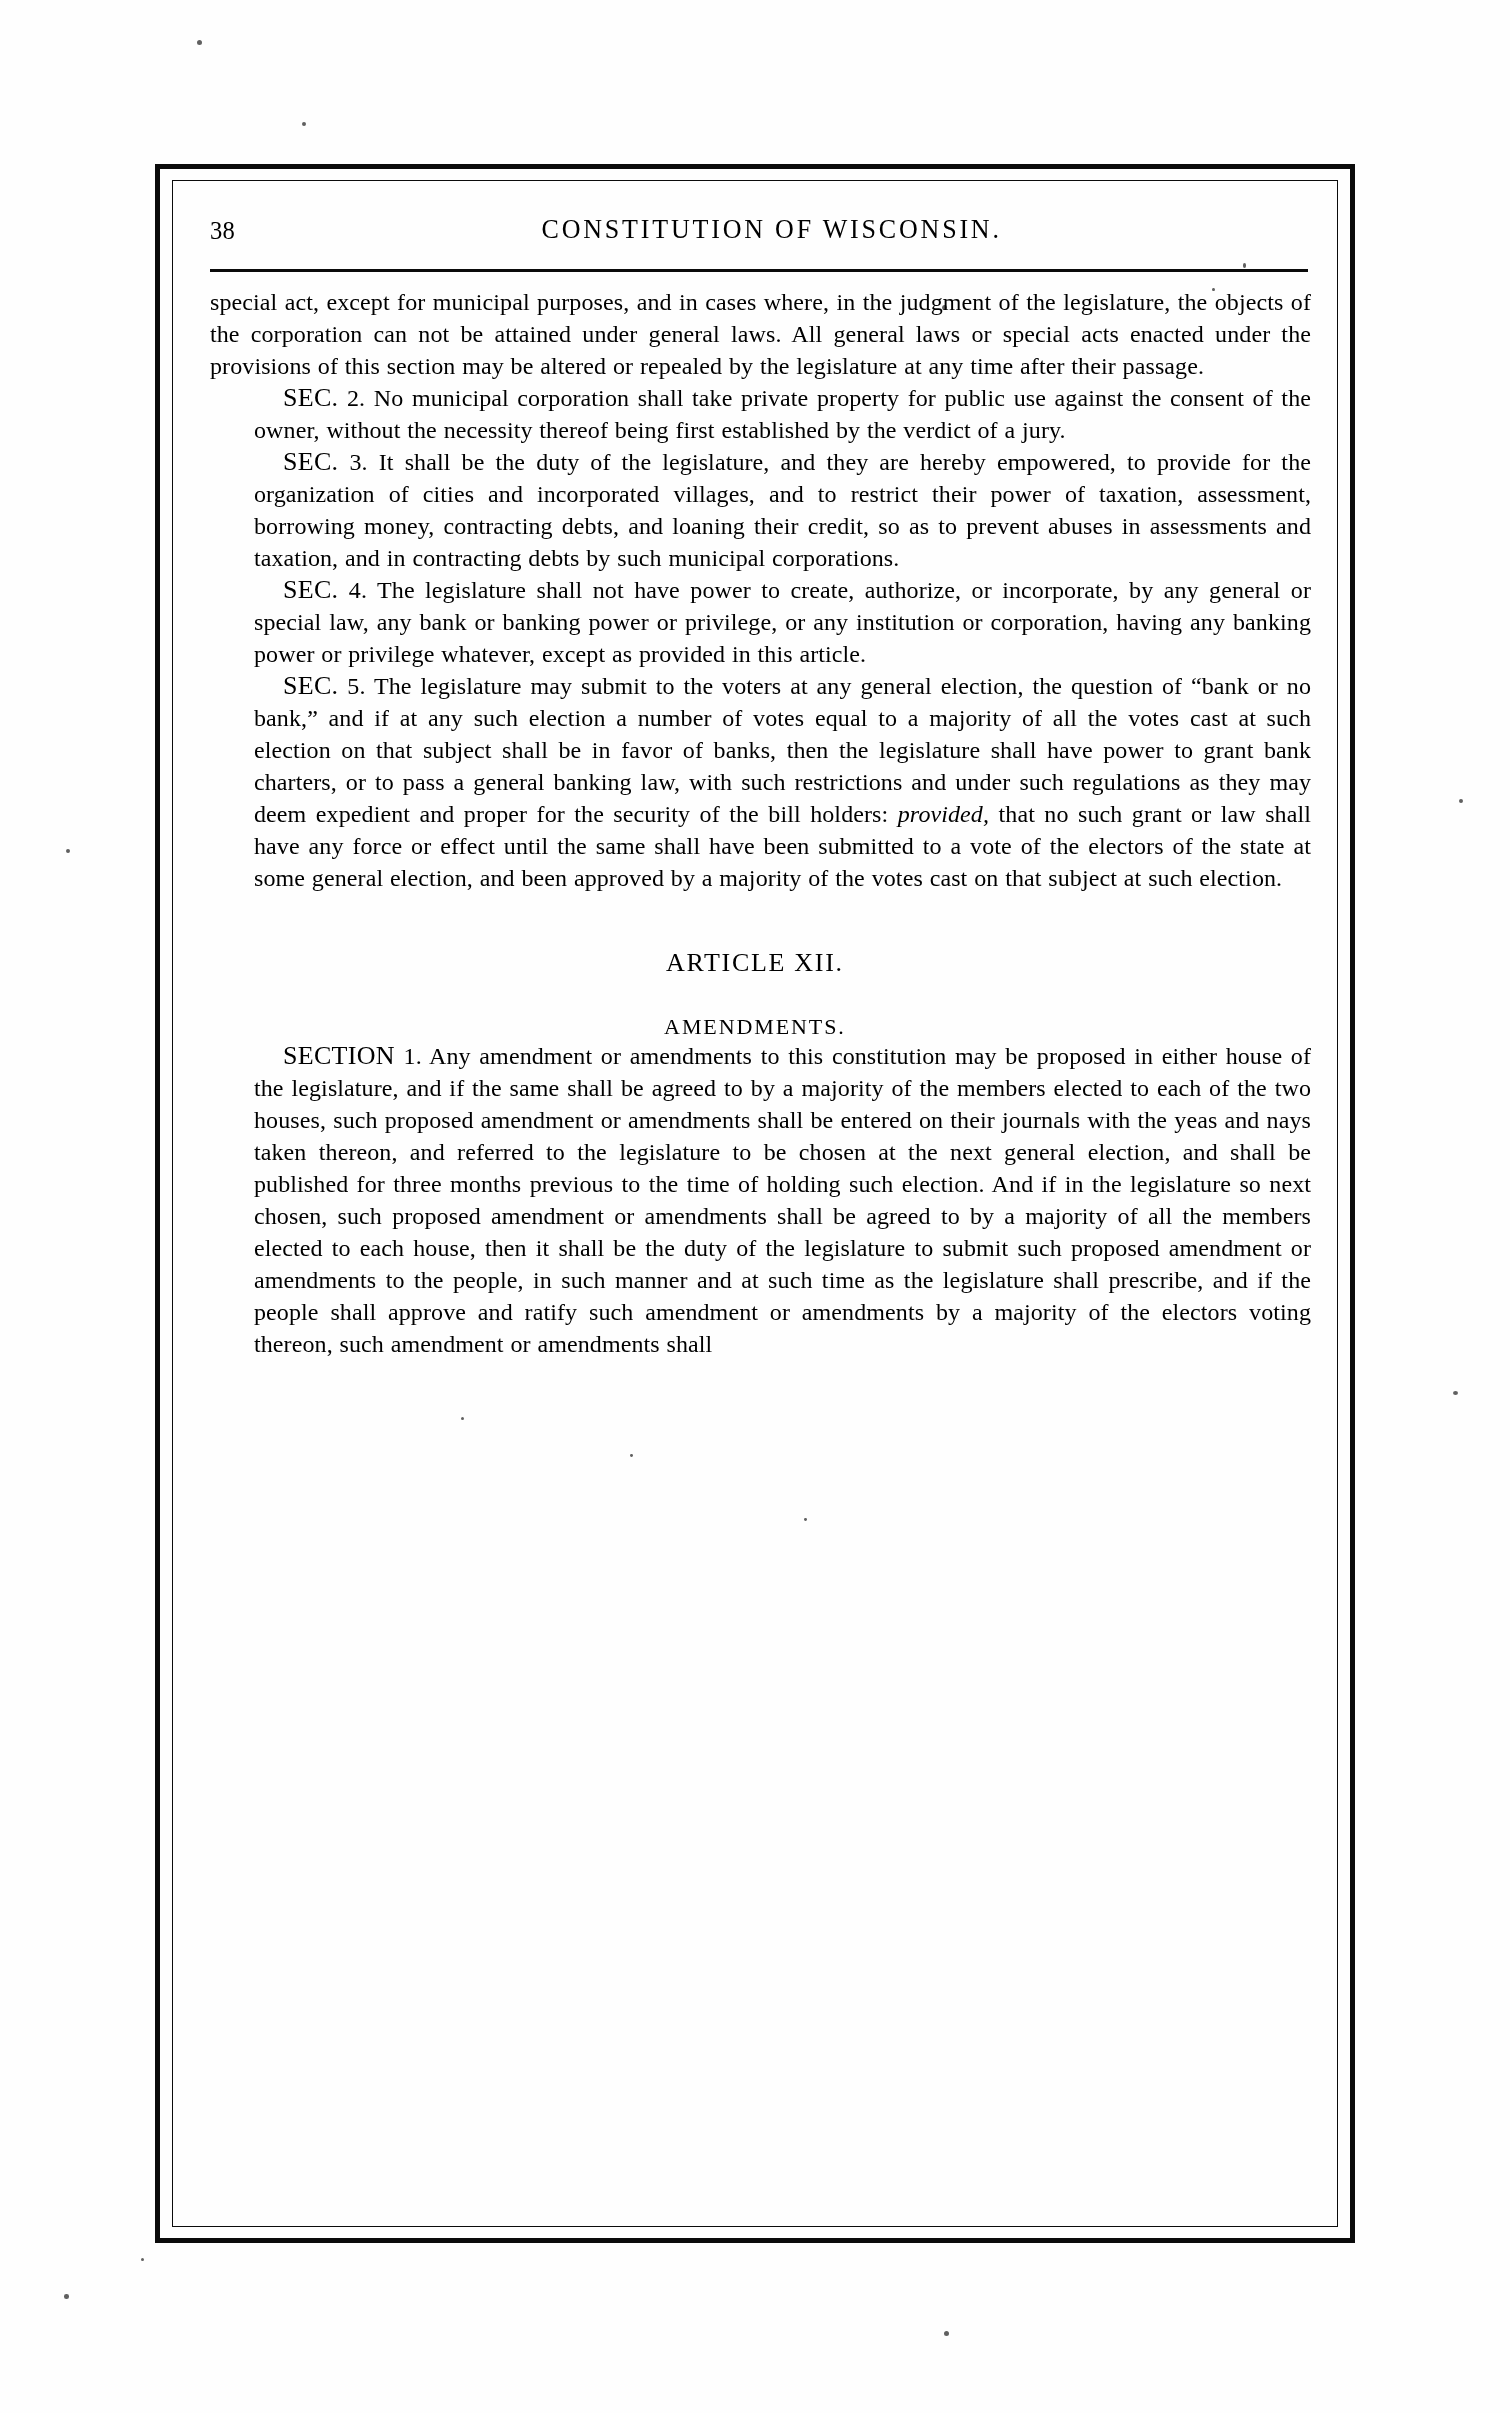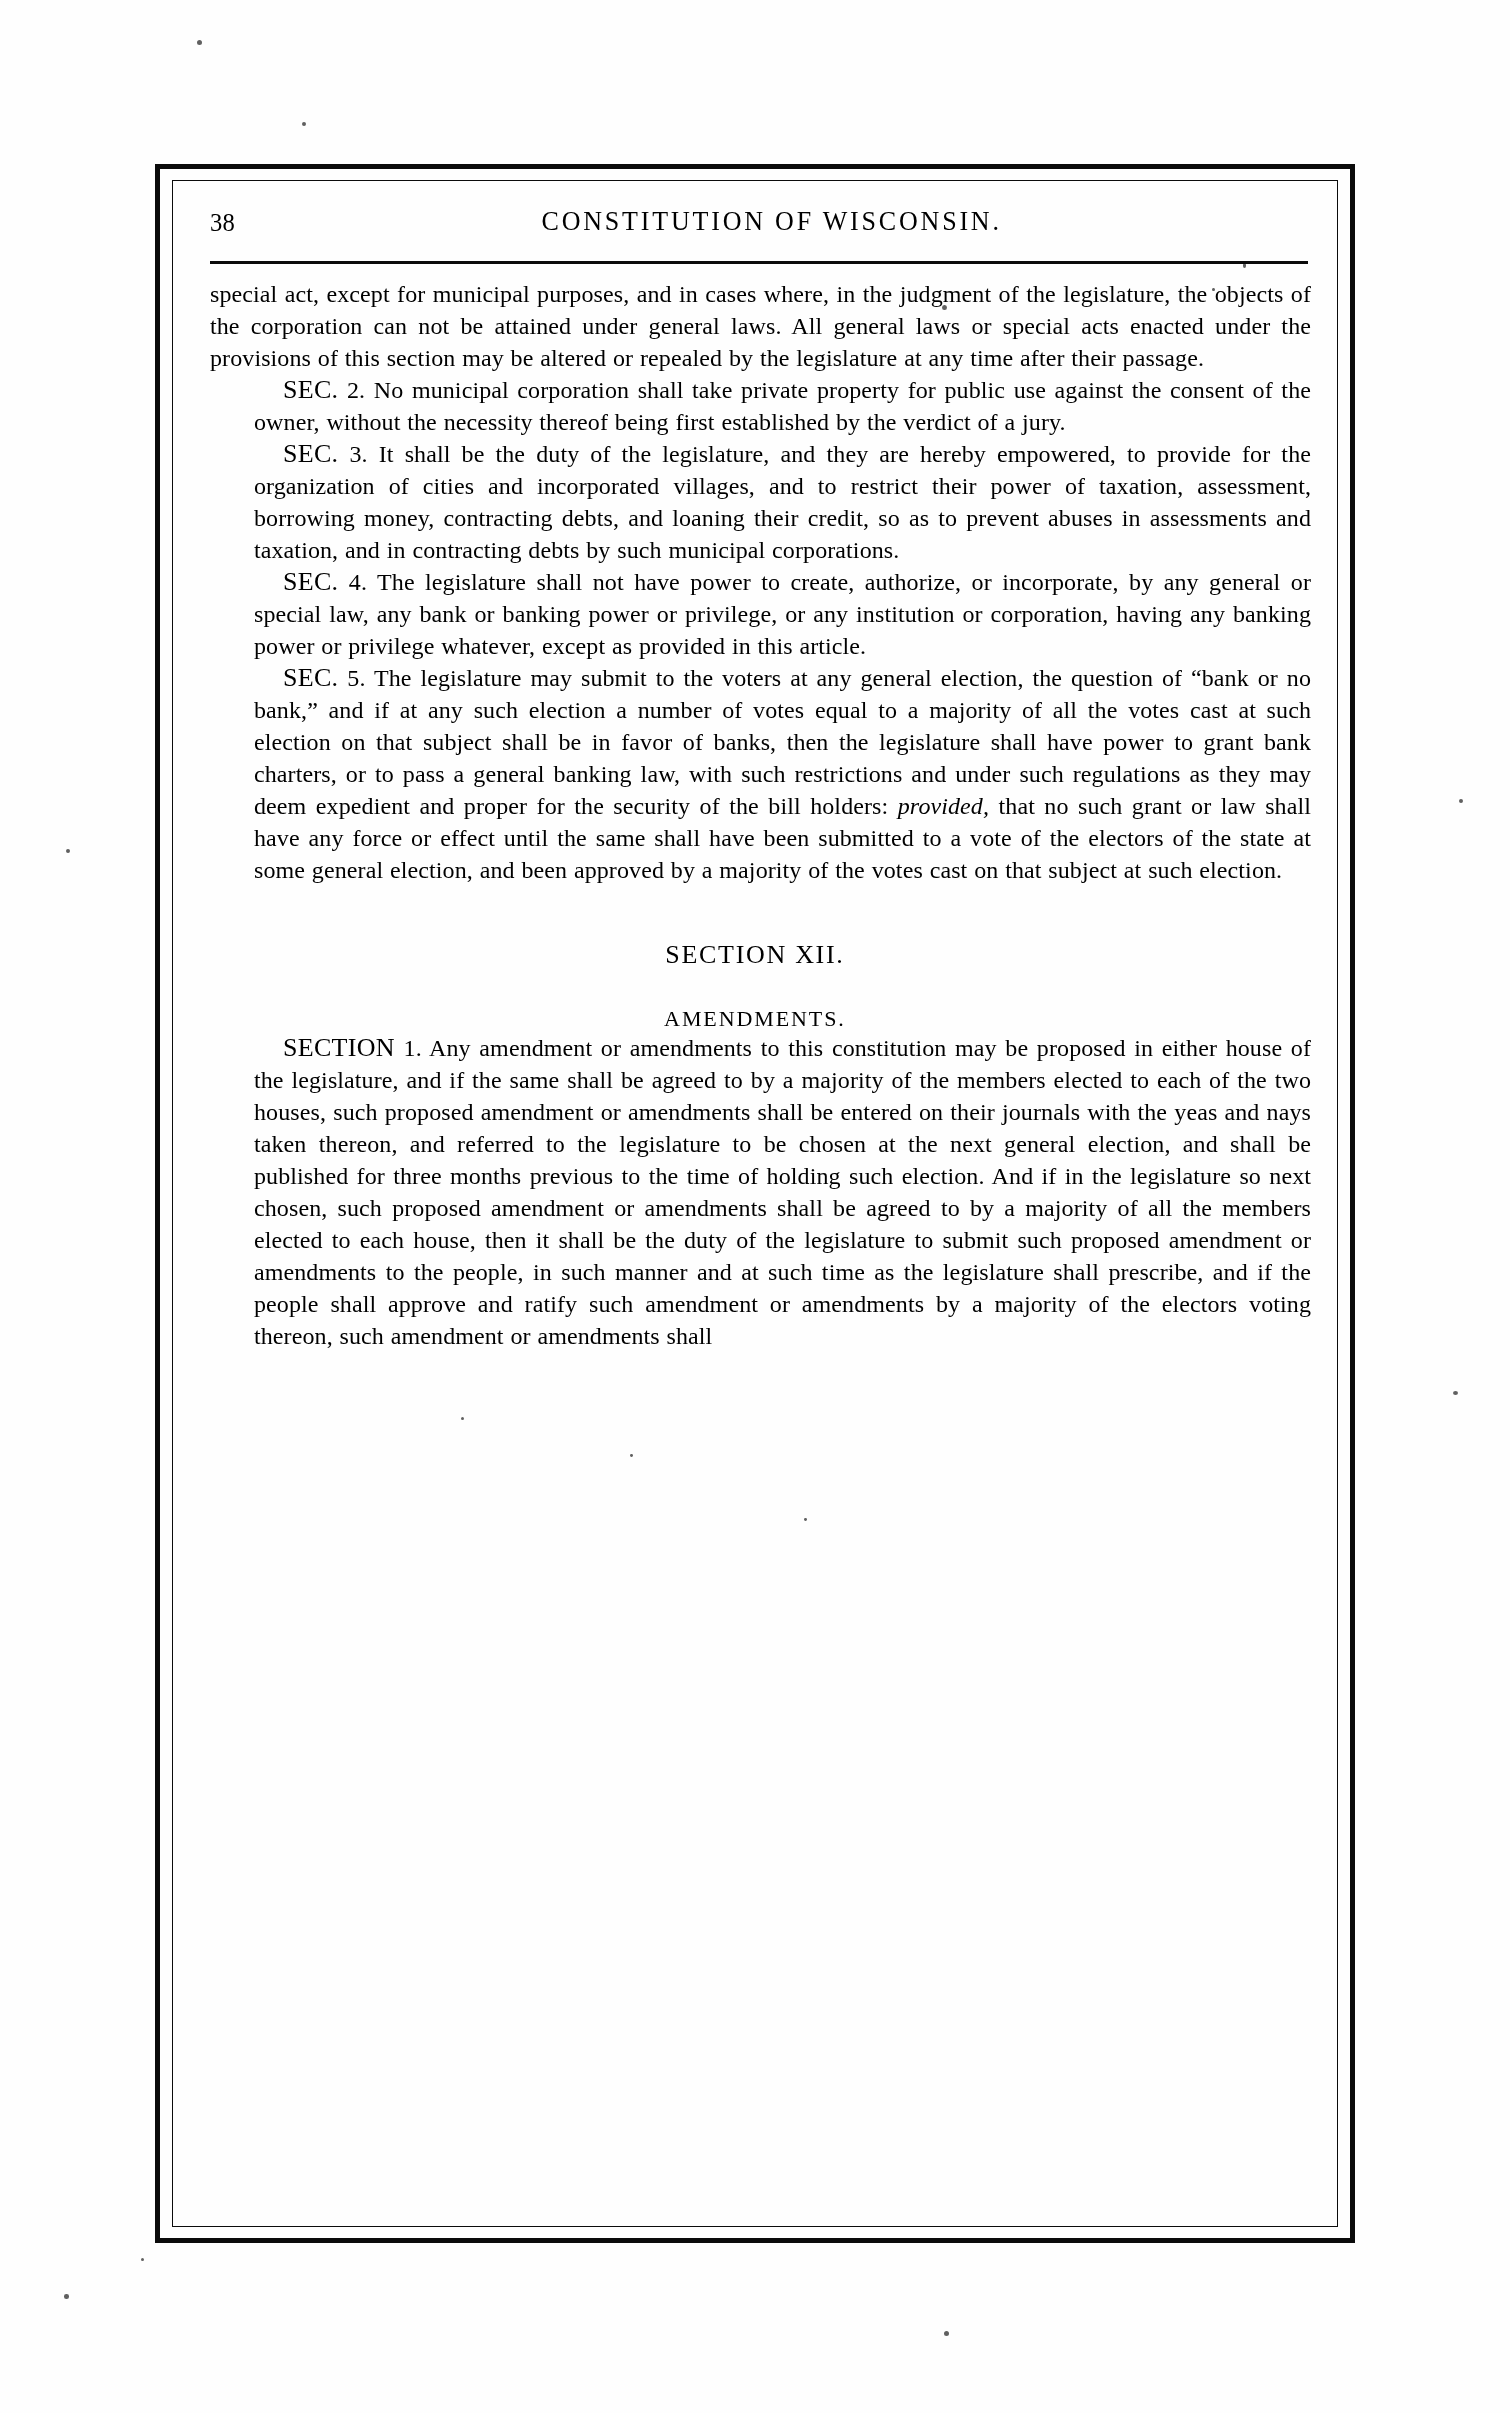--- a/index.html
+++ b/index.html
@@ -49,21 +49,21 @@
     right: 12.3px;
     bottom: 11.2px;
     border: 1.7px solid #0b0b0b;
     box-sizing: border-box;
   }
 
   
   .content {
     position: absolute;
     left: 210px;
-    top: 201px;
+    top: 209px;
     width: 1101px;
     height: 2011px;
   }
 
   
   .runhead {
     position: relative;
     height: 51px;
   }
   .folio {
@@ -178,20 +178,20 @@
     <p class="para">special act, except for municipal purposes, and in cases where, in the judgment of the legislature, the objects of the corporation can not be attained under general laws. All general laws or special acts enacted under the provisions of this section may be altered or repealed by the legislature at any time after their passage.</p>
 
     <p class="para indent"><span class="sc">SEC.</span> <span>2.</span> <span>No municipal corporation shall take private property for public use against the consent of the owner, without the necessity thereof being first established by the verdict of a jury.</span></p>
 
     <p class="para indent"><span class="sc">SEC.</span> <span>3.</span> <span>It shall be the duty of the legislature, and they are hereby empowered, to provide for the organization of cities and incorporated villages, and to restrict their power of taxation, assessment, borrowing money, contracting debts, and loaning their credit, so as to prevent abuses in assessments and taxation, and in contracting debts by such municipal corporations.</span></p>
 
     <p class="para indent"><span class="sc">SEC.</span> <span>4.</span> <span>The legislature shall not have power to create, authorize, or incorporate, by any general or special law, any bank or banking power or privilege, or any institution or corporation, having any banking power or privilege whatever, except as provided in this article.</span></p>
 
     <p class="para indent"><span class="sc">SEC.</span> <span>5.</span> <span>The legislature may submit to the voters at any general election, the question of “bank or no bank,” and if at any such election a number of votes equal to a majority of all the votes cast at such election on that subject shall be in favor of banks, then the legislature shall have power to grant bank charters, or to pass a general banking law, with such restrictions and under such regulations as they may deem expedient and proper for the security of the bill holders: </span><span class="ital">provided,</span><span> that no such grant or law shall have any force or effect until the same shall have been submitted to a vote of the electors of the state at some general election, and been approved by a majority of the votes cast on that subject at such election.</span></p>
 
-    <div class="art-head">SECTION XII.</div>
+    <div class="art-head">ARTICLE XII.</div>
     <div class="art-sub">AMENDMENTS.</div>
 
     <p class="para indent after-sub"><span class="sc">SECTION</span> <span>1.</span> <span>Any amendment or amendments to this constitution may be proposed in either house of the legislature, and if the same shall be agreed to by a majority of the members elected to each of the two houses, such proposed amendment or amendments shall be entered on their journals with the yeas and nays taken thereon, and referred to the legislature to be chosen at the next general election, and shall be published for three months previous to the time of holding such election. And if in the legislature so next chosen, such proposed amendment or amendments shall be agreed to by a majority of all the members elected to each house, then it shall be the duty of the legislature to submit such proposed amendment or amendments to the people, in such manner and at such time as the legislature shall prescribe, and if the people shall approve and ratify such amendment or amendments by a majority of the electors voting thereon, such amendment or amendments shall</span></p>
 
   </div>
 </div>
 
 
 </body></html>

